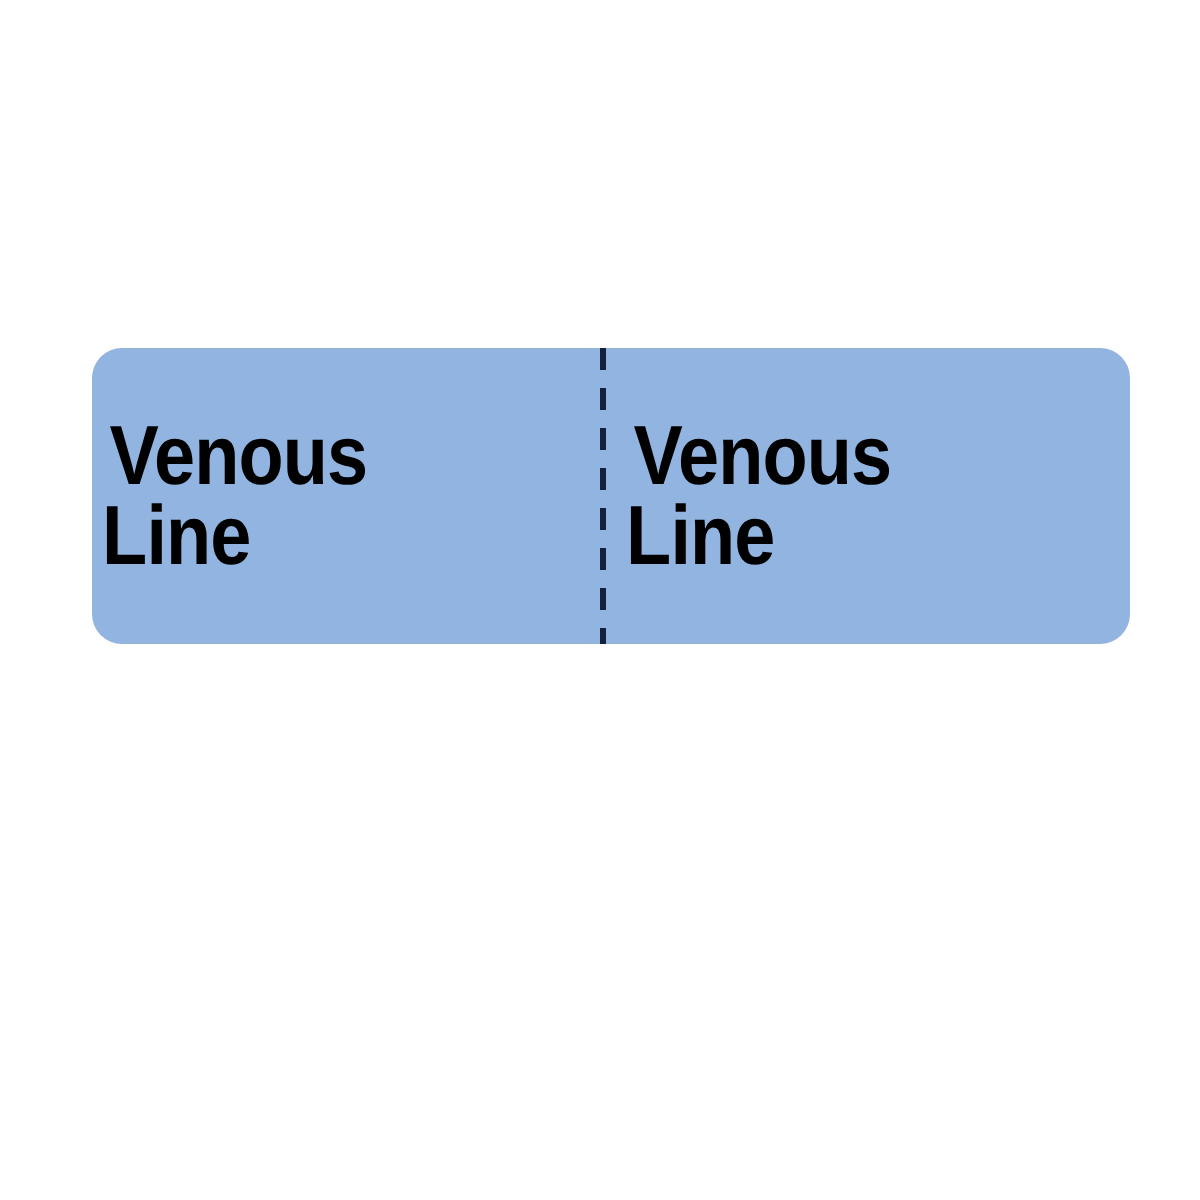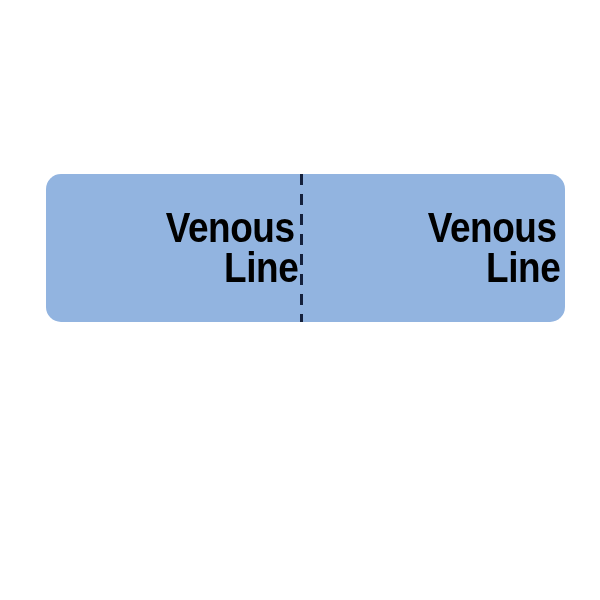--- a/index.html
+++ b/index.html
@@ -34,21 +34,21 @@
     display: flex;
     flex-direction: row;
     box-sizing: border-box;
     overflow: hidden;
   }
 
   .label-half {
     flex: 1 1 50%;
     display: flex;
     flex-direction: column;
-    align-items: flex-end;
+    align-items: flex-start;
     justify-content: center;
     box-sizing: border-box;
   }
 
   .label-half.left  { padding-right: 2px; }
   .label-half.right { padding-left: 2px; }
 
   .label-line {
     color: #000000;
     font-family: "Liberation Sans Narrow", "Liberation Sans", sans-serif;

